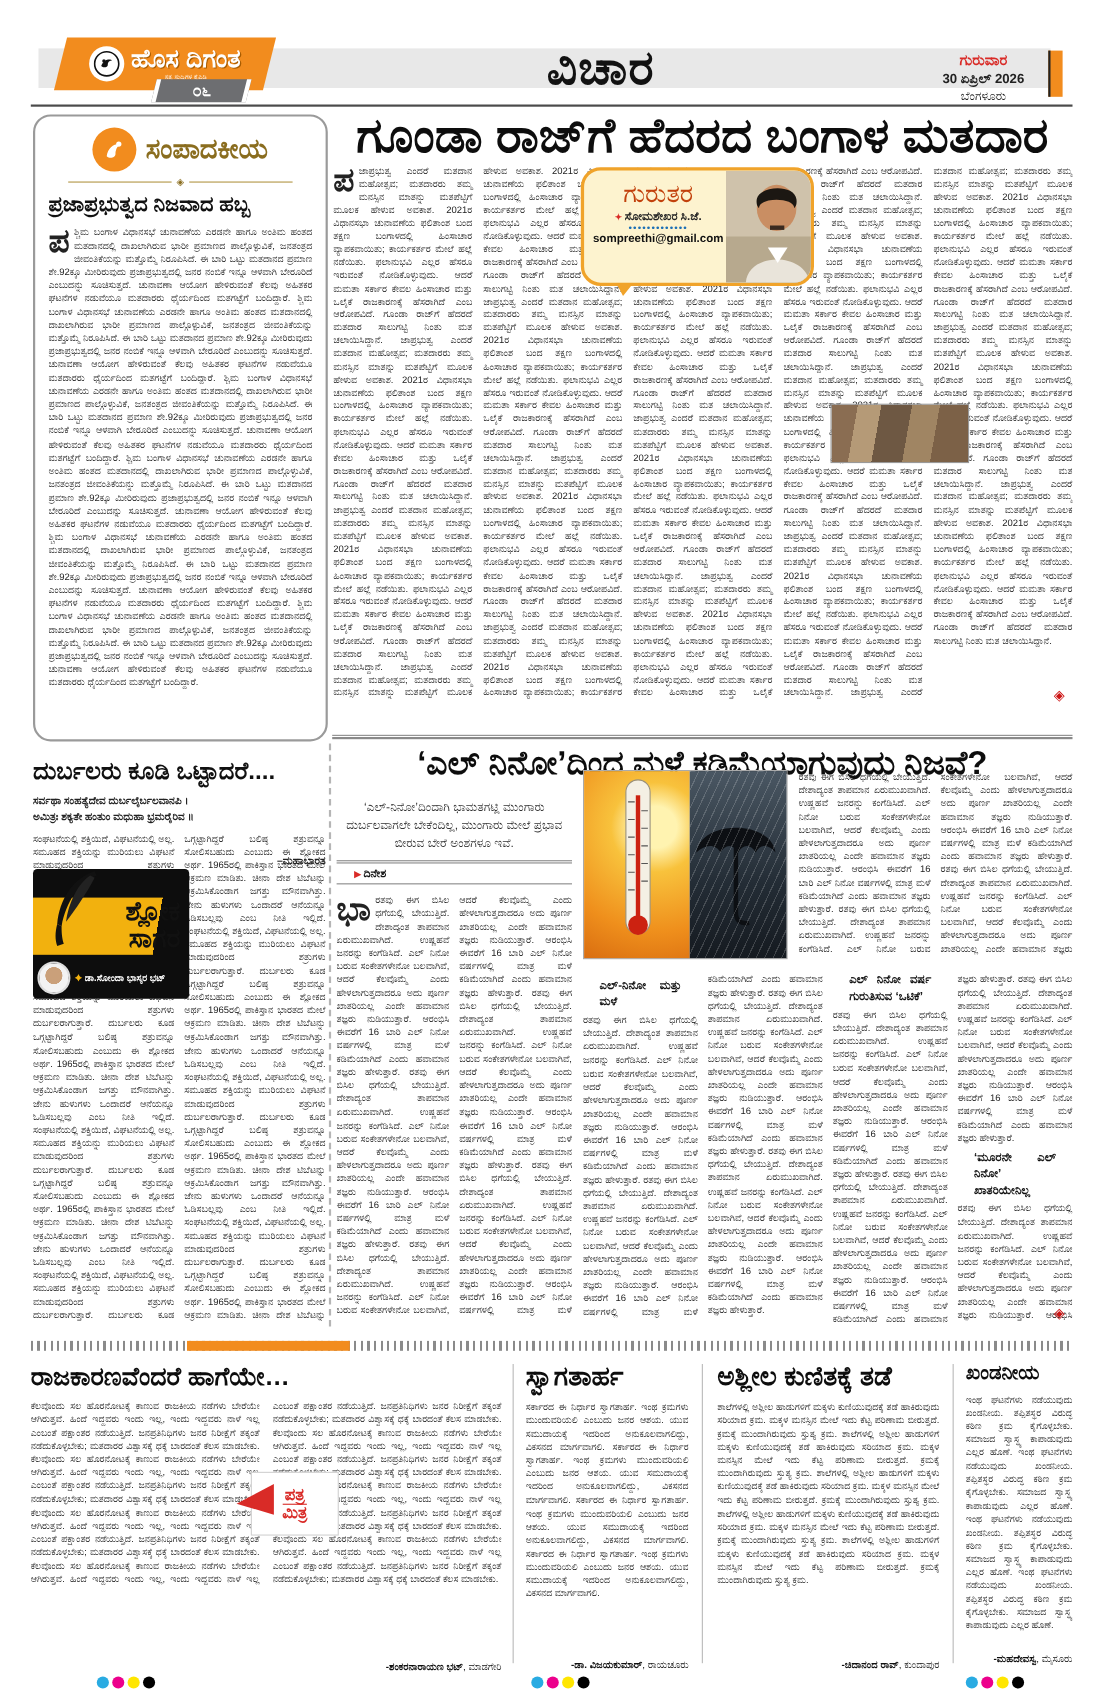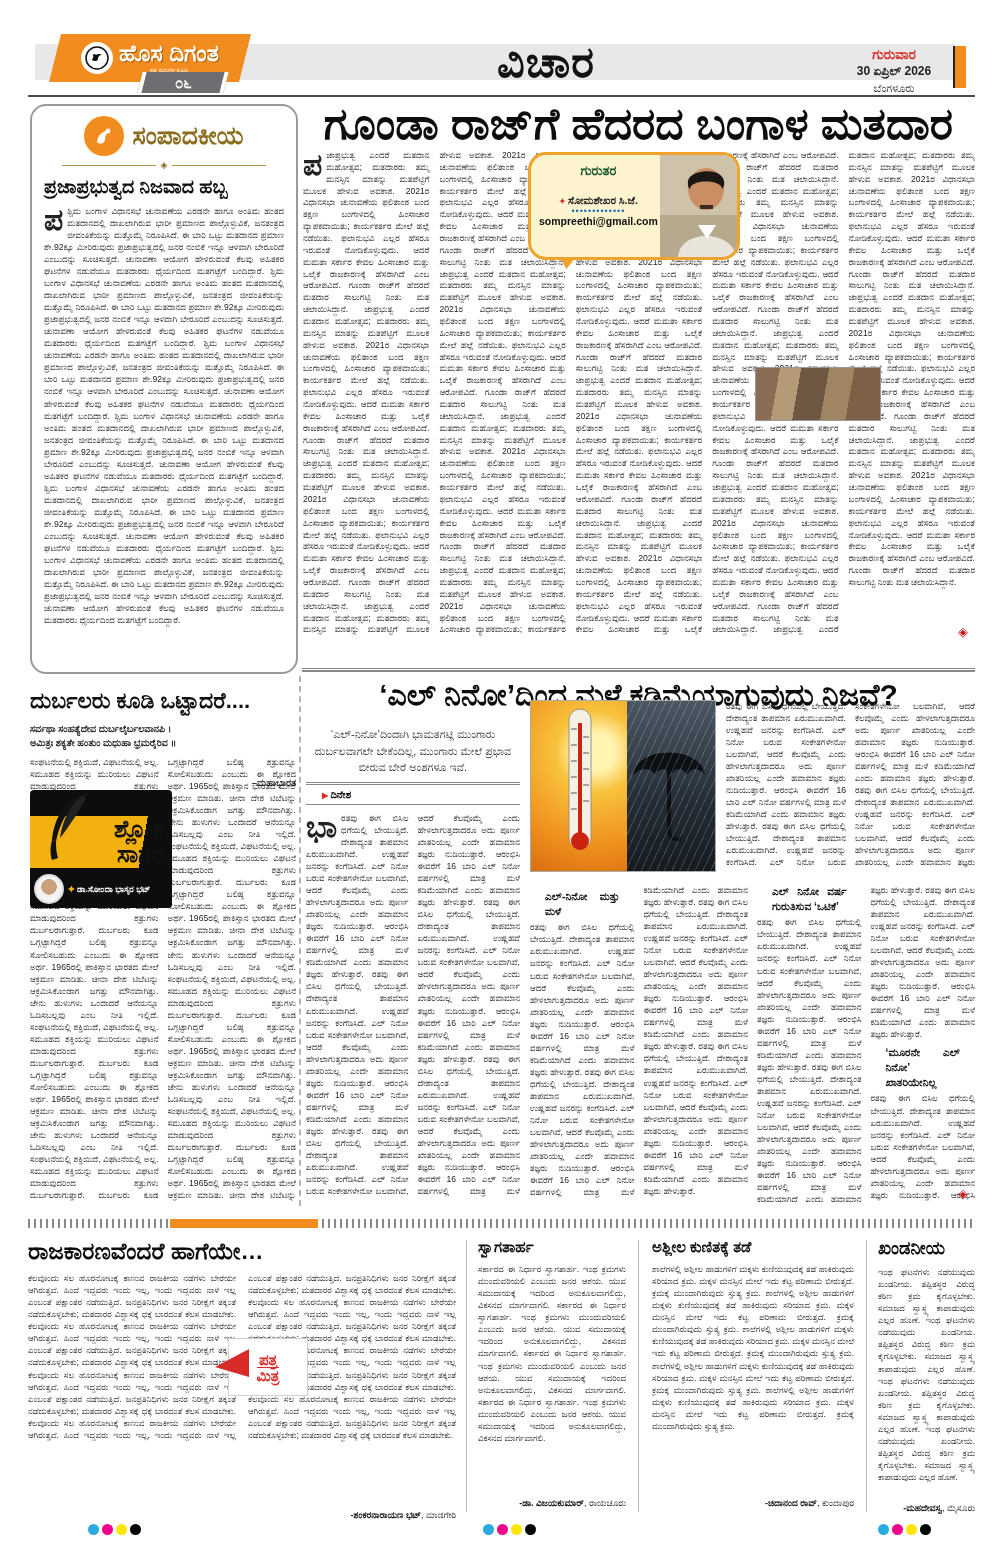--- a/index.html
+++ b/index.html
@@ -41,22 +41,22 @@
   .dropcap { float:left; font-size:30px; line-height:.85; font-weight:bold; color:#222; padding:2px 4px 0 0; }
 
   
   .main-headline { position:absolute; left:302px; top:99px; width:673px; text-align:center;
     font-size:44px; font-weight:800; color:#0d0d0d; }
   .main-cols { position:absolute; left:303px; top:150px; width:672px; height:508px;
     column-count:5; column-gap:10px; font-size:8.6px; line-height:1.38; text-align:justify; color:#222; overflow:hidden; }
   .author-bubble { position:absolute; left:528px; top:152px; width:212px; height:108px;
     background:#fdf3cf; border:3px solid #f0a32a; border-radius:18px; display:flex; overflow:hidden; }
   .author-bubble .txt { flex:1; padding:8px 2px 4px 8px; text-align:center; }
-  .ab-title { color:#14532d; font-size:13px; font-weight:700; }
-  .ab-name { font-size:10.5px; font-weight:bold; color:#222; margin-top:15px; }
+  .ab-title { color:#c2410c; font-size:23px; font-weight:400; }
+  .ab-name { font-size:10.5px; font-weight:bold; color:#222; margin-top:1px; }
   .ab-name::before { content:"✦ "; color:#d92b27; font-size:8px; }
   .ab-dots { color:#1b6fb5; font-size:9px; letter-spacing:1px; line-height:.9; }
   .ab-mail { font-size:10.5px; font-weight:bold; color:#111; }
   .ab-photo { width:88px; height:100%; flex:0 0 auto; }
   .bubble-tail { position:absolute; left:560px; top:257px; width:16px; height:12px;
     background:#f0a32a; clip-path:polygon(0 0,100% 0,40% 100%); }
   .inline-photo { position:absolute; left:755px; top:367px; width:126px; height:54px;
     background:linear-gradient(100deg,#8a6d52 0 18%,#b59a77 18% 34%,#6e5843 34% 55%,#a08563 55% 74%,#7c6147 74%);
     border:1px solid #999; }
   .end-diamond { position:absolute; color:#cc1414; font-size:13px; }
@@ -108,21 +108,21 @@
   .subhead { font-weight:800; font-size:10.5px; color:#111; margin:5px 15px 3px; break-inside:avoid; }
 
   
   .tickrule { position:absolute; left:28px; top:1219px; width:947px; height:9px;
     background:repeating-linear-gradient(90deg,#8a8a8a 0 2px, transparent 2px 6px); }
   .tickrule .orange { position:absolute; left:142px; top:0; width:148px; height:9px; background:#f28c1e; }
 
   
   .let-col { position:absolute; top:1238px; }
   .let-head1 { font-size:23px; font-weight:800; color:#0d0d0d; margin-bottom:7px; }
-  .let-head { font-size:15px; font-weight:800; color:#0d0d0d; margin-bottom:7px; }
+  .let-head { font-size:24px; font-weight:800; color:#0d0d0d; margin-bottom:7px; }
   .let-body { font-size:8.5px; line-height:1.42; text-align:justify; color:#222; overflow:hidden; }
   .byline { text-align:right; font-size:9px; color:#111; margin-top:3px; }
   .byline b { font-weight:800; }
   .vrule { position:absolute; top:1240px; width:0; height:272px; border-left:1px solid #b8b8b8; }
   .patra { position:absolute; left:228px; top:1338px; width:80px; height:58px; background:#fff;
     border:1px solid #d0d0d0; display:flex; align-items:center; justify-content:center; }
   .patra .plane { position:absolute; left:-14px; top:10px; width:0; height:0;
     border-top:18px solid transparent; border-bottom:10px solid transparent; border-right:34px solid #d92b27; }
   .patra .pt { text-align:center; line-height:1; }
   .patra .pt .a { color:#d92b27; font-weight:800; font-size:15px; border-bottom:1px solid #d92b27; }

